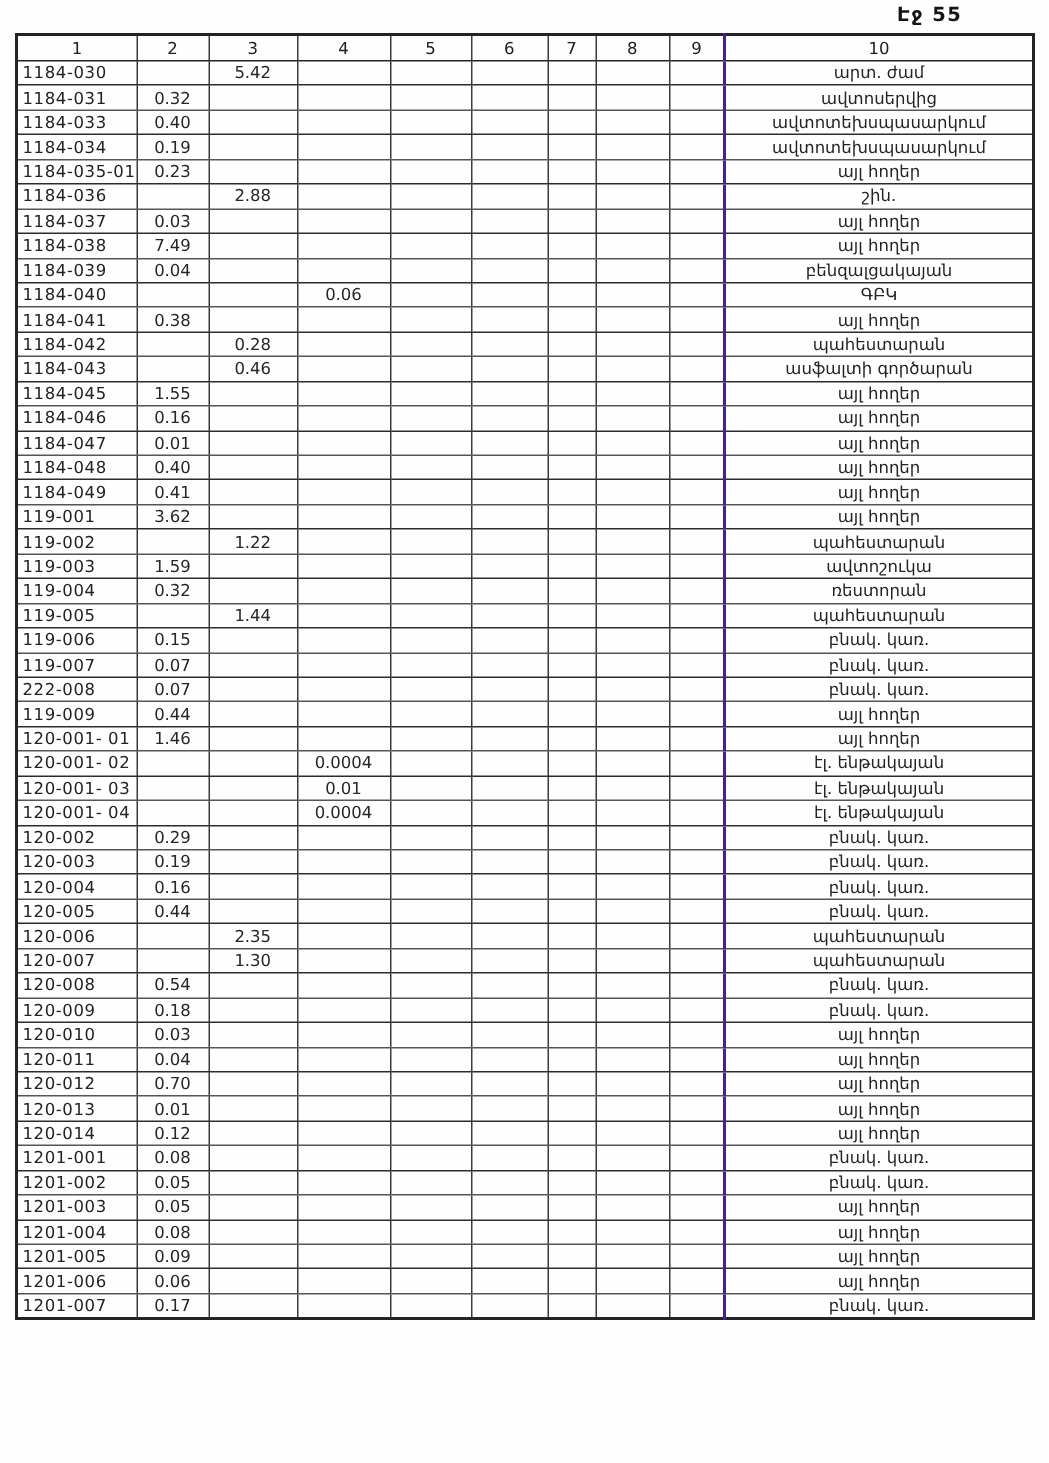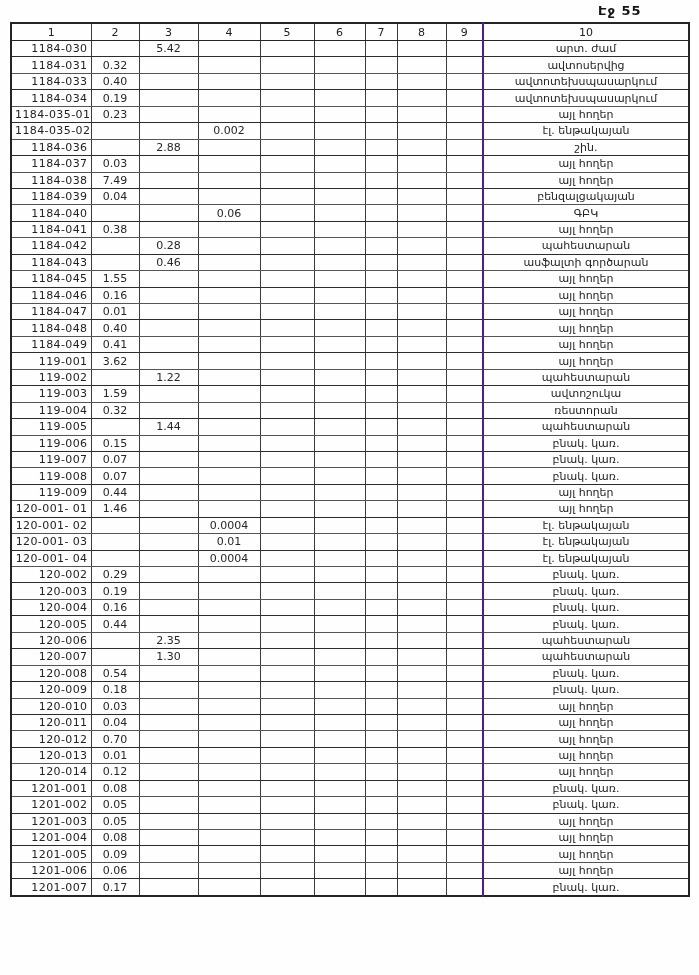--- a/index.html
+++ b/index.html
@@ -60,21 +60,21 @@
   table.grid th {
     height: 16px;
     text-align: center;
     color: #202020;
     border-bottom: 1px solid #242424;
   }
   table.grid th:nth-child(10), table.grid td:nth-child(10) {
     border-left: 2px solid #4c1d95;
   }
   td.code {
-    text-align: right;
+    text-align: left;
     padding-left: 5px;
     letter-spacing: 0.4px;
     color: #232323;
   }
   td.num {
     text-align: center;
     color: #272727;
   }
   td.desc {
     text-align: center;
@@ -173,32 +173,20 @@
           <td class="num"></td>
           <td class="num"></td>
           <td class="num"></td>
           <td class="num"></td>
           <td class="num"></td>
           <td class="num"></td>
           <td class="num"></td>
           <td class="desc">այլ հողեր</td>
         </tr>
         <tr>
-          <td class="code">1184-035-02</td>
-          <td class="num"></td>
-          <td class="num"></td>
-          <td class="num">0.002</td>
-          <td class="num"></td>
-          <td class="num"></td>
-          <td class="num"></td>
-          <td class="num"></td>
-          <td class="num"></td>
-          <td class="desc">էլ. ենթակայան</td>
-        </tr>
-        <tr>
           <td class="code">1184-036</td>
           <td class="num"></td>
           <td class="num">2.88</td>
           <td class="num"></td>
           <td class="num"></td>
           <td class="num"></td>
           <td class="num"></td>
           <td class="num"></td>
           <td class="num"></td>
           <td class="desc">շին.</td>
@@ -425,21 +413,21 @@
           <td class="num"></td>
           <td class="num"></td>
           <td class="num"></td>
           <td class="num"></td>
           <td class="num"></td>
           <td class="num"></td>
           <td class="num"></td>
           <td class="desc">բնակ. կառ.</td>
         </tr>
         <tr>
-          <td class="code">119-008</td>
+          <td class="code">222-008</td>
           <td class="num">0.07</td>
           <td class="num"></td>
           <td class="num"></td>
           <td class="num"></td>
           <td class="num"></td>
           <td class="num"></td>
           <td class="num"></td>
           <td class="num"></td>
           <td class="desc">բնակ. կառ.</td>
         </tr>

